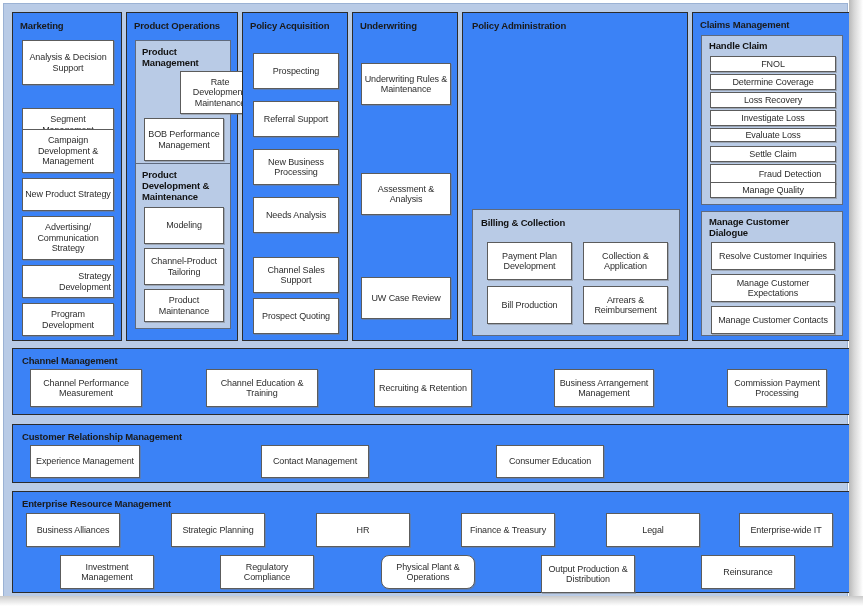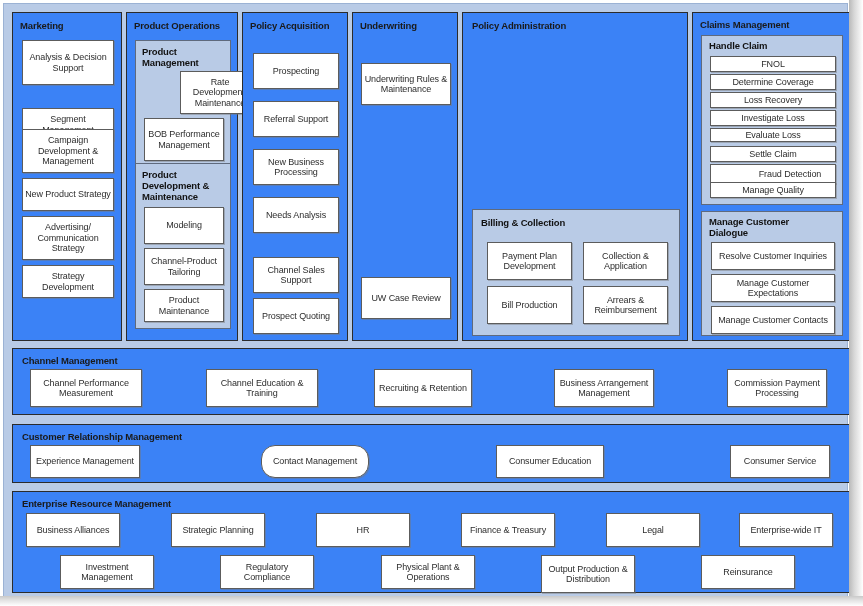--- a/index.html
+++ b/index.html
@@ -97,22 +97,25 @@
       </div>
     <div class="cap" style="left:9px;top:116px;width:92px;height:44px;">
         <span>Campaign Development &amp; Management</span>
       </div>
     <div class="cap" style="left:9px;top:165px;width:92px;height:33px;">
         <span>New Product Strategy</span>
       </div>
     <div class="cap" style="left:9px;top:203px;width:92px;height:44px;">
         <span>Advertising/ Communication Strategy</span>
       </div>
-    <div class="cap" style="left:9px;top:252px;width:92px;height:33px;">
+    <div class="cap" style="left:9px;top:252px;width:92px;height:33px;text-align:right;">
         <span>Strategy Development</span>
+      </div>
+    <div class="cap" style="left:9px;top:290px;width:92px;height:33px;">
+        <span>Program Development</span>
       </div>
   </div>
 
   <div class="panel" style="left:126px;top:12px;width:112px;height:329px;">
     <div class="panel-title" style="left:7px;top:7px;">Product Operations</div>
 
     <div class="subgroup" style="left:8px;top:27px;width:96px;height:124px;">
       <div class="subgroup-title" style="left:6px;top:5px;width:84px;"><span>Product Management</span></div>
       <div class="cap" style="left:8px;top:30px;width:80px;height:43px;margin-left:36px;">
           <span>Rate Development/ Maintenance</span>
@@ -156,20 +159,23 @@
     <div class="cap" style="left:10px;top:285px;width:86px;height:36px;">
         <span>Prospect Quoting</span>
       </div>
   </div>
 
   <div class="panel" style="left:352px;top:12px;width:106px;height:329px;">
     <div class="panel-title" style="left:7px;top:7px;">Underwriting</div>
     <div class="cap" style="left:8px;top:50px;width:90px;height:42px;">
         <span>Underwriting Rules &amp; Maintenance</span>
       </div>
+    <div class="cap" style="left:8px;top:160px;width:90px;height:42px;">
+        <span>Assessment &amp; Analysis</span>
+      </div>
     <div class="cap" style="left:8px;top:264px;width:90px;height:42px;">
         <span>UW Case Review</span>
       </div>
   </div>
 
   <div class="panel" style="left:462px;top:12px;width:226px;height:329px;">
     <div class="panel-title" style="left:9px;top:7px;">Policy Administration</div>
 
 
     <div class="subgroup" style="left:9px;top:196px;width:208px;height:127px;">
@@ -251,29 +257,26 @@
     <div class="cap" style="left:714px;top:20px;width:100px;height:38px;">
         <span>Commission Payment Processing</span>
       </div>
   </div>
 
   <div class="panel" style="left:12px;top:424px;width:838px;height:59px;">
     <div class="panel-title" style="left:9px;top:6px;">Customer Relationship Management</div>
     <div class="cap" style="left:17px;top:20px;width:110px;height:33px;">
         <span>Experience Management</span>
       </div>
-    <div class="cap" style="left:248px;top:20px;width:108px;height:33px;border-radius:14px;">
+    <div class="cap" style="left:248px;top:20px;width:108px;height:33px;">
         <span>Contact Management</span>
       </div>
     <div class="cap" style="left:483px;top:20px;width:108px;height:33px;">
         <span>Consumer Education</span>
       </div>
-    <div class="cap" style="left:717px;top:20px;width:100px;height:33px;">
-        <span>Consumer Service</span>
-      </div>
   </div>
 
   <div class="panel" style="left:12px;top:491px;width:838px;height:102px;padding-left:36px;">
     <div class="panel-title" style="left:9px;top:6px;">Enterprise Resource Management</div>
 
     <div class="cap" style="left:13px;top:21px;width:94px;height:34px;">
         <span>Business Alliances</span>
       </div>
     <div class="cap" style="left:158px;top:21px;width:94px;height:34px;">
         <span>Strategic Planning</span>
@@ -290,21 +293,21 @@
     <div class="cap" style="left:726px;top:21px;width:94px;height:34px;">
         <span>Enterprise-wide IT</span>
       </div>
 
     <div class="cap" style="left:47px;top:63px;width:94px;height:34px;">
         <span>Investment Management</span>
       </div>
     <div class="cap" style="left:207px;top:63px;width:94px;height:34px;">
         <span>Regulatory Compliance</span>
       </div>
-    <div class="cap" style="left:368px;top:63px;width:94px;height:34px;">
+    <div class="cap" style="left:368px;top:63px;width:94px;height:34px;border-radius:8px;">
         <span>Physical Plant &amp; Operations</span>
       </div>
     <div class="cap" style="left:528px;top:63px;width:94px;height:38px;">
         <span>Output Production &amp; Distribution</span>
       </div>
     <div class="cap" style="left:688px;top:63px;width:94px;height:34px;">
         <span>Reinsurance</span>
       </div>
   </div>
 

